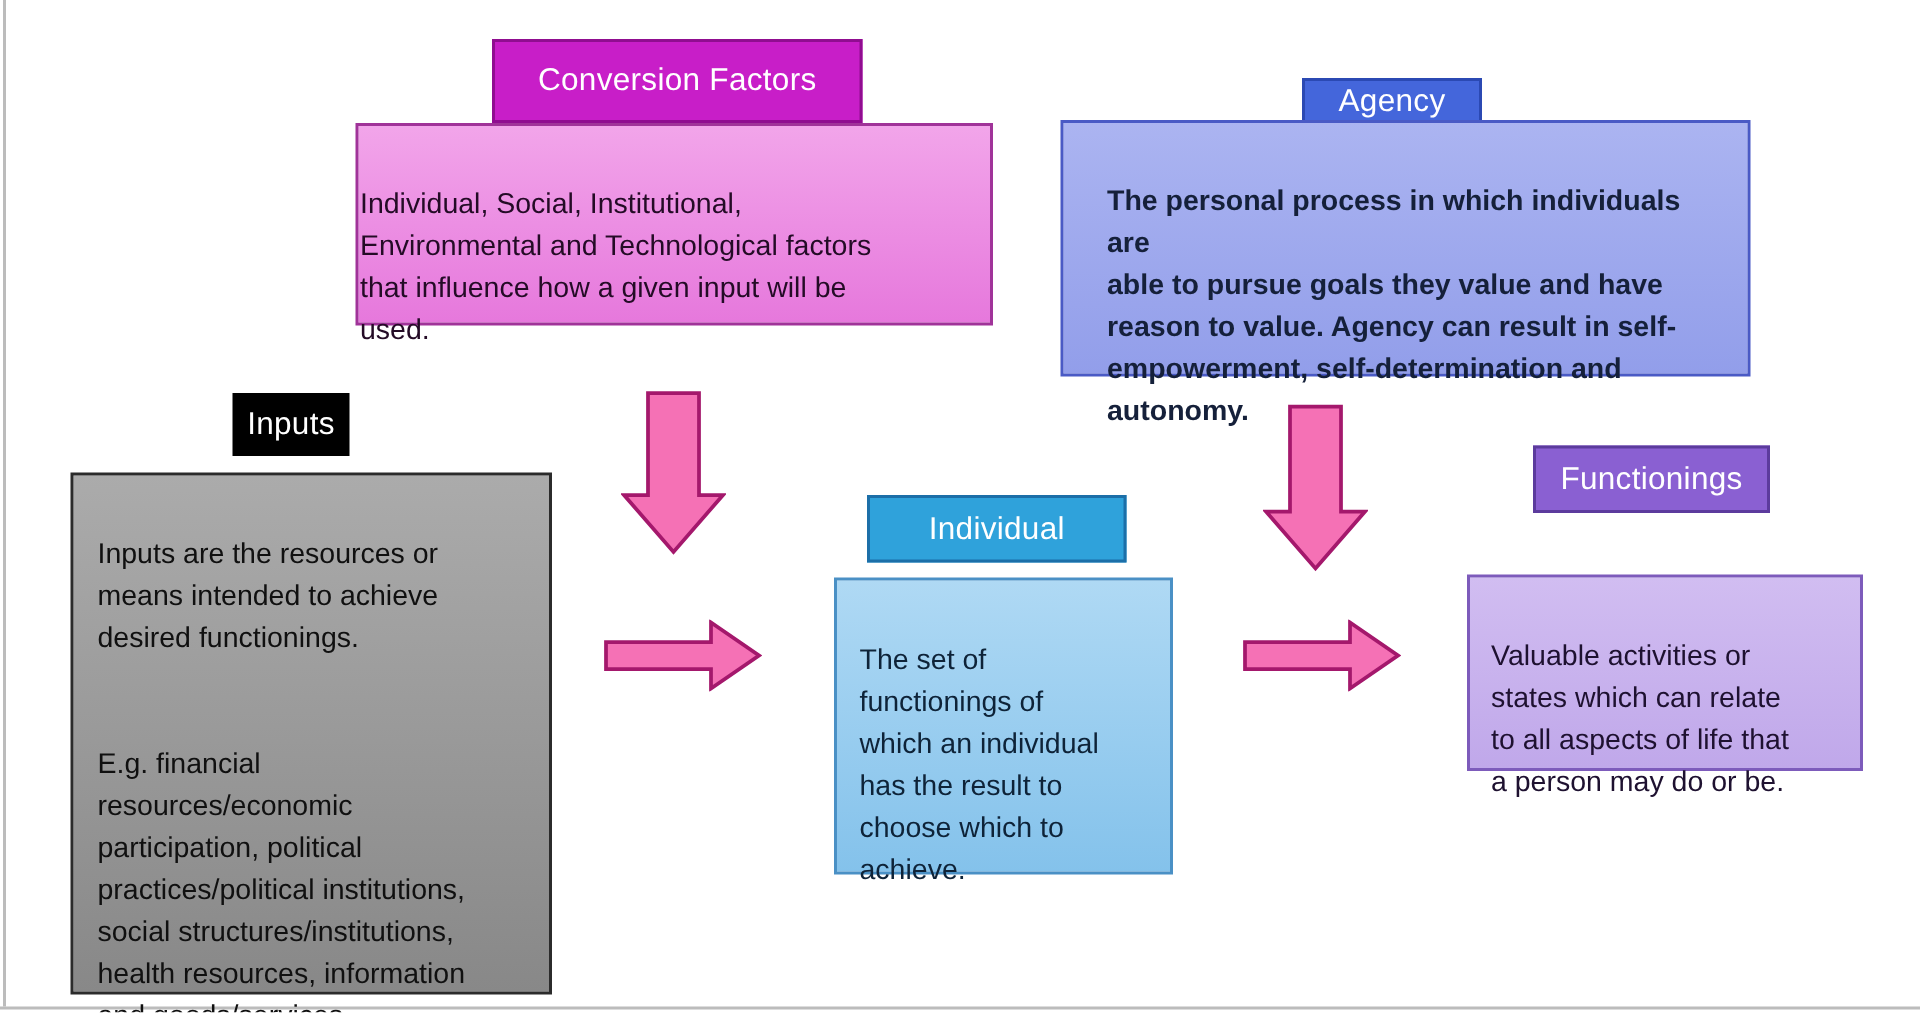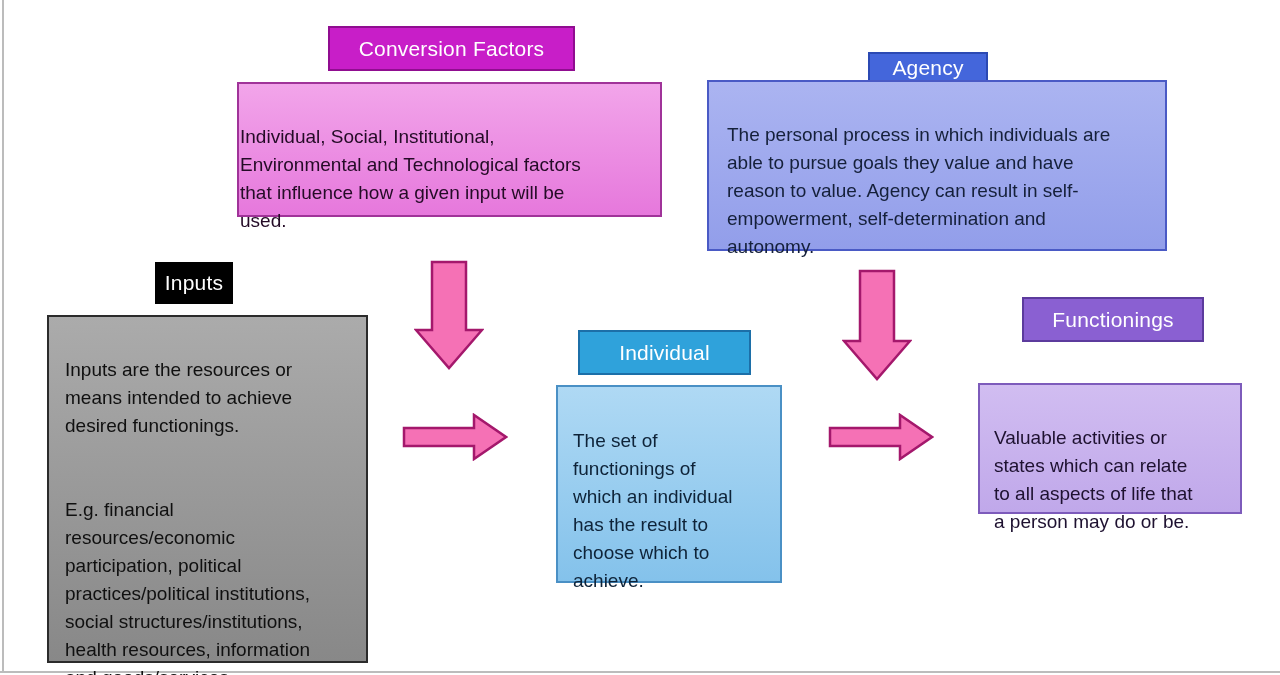--- a/index.html
+++ b/index.html
@@ -14,50 +14,50 @@
   .hdr{
     position:absolute;display:flex;align-items:center;justify-content:center;
     color:#ffffff;font-size:21px;letter-spacing:.2px;box-sizing:border-box;
   }
   .bodybox{
     position:absolute;box-sizing:border-box;
     font-size:19px;line-height:28px;white-space:pre-line;
   }
 
   
-  #conv-hdr{left:328px;top:26px;width:247px;height:45px;
+  #conv-hdr{left:328px;top:26px;width:247px;height:56px;
     background:var(--conv_header_bg);border:2px solid var(--conv_header_border);}
   #conv-body{left:237px;top:82px;width:425px;height:135px;padding:11px 1px;
     background:linear-gradient(180deg,var(--conv_body_bg_top),var(--conv_body_bg_bottom));
     border:2px solid var(--conv_body_border);color:var(--conv_body_text);}
 
   
   #agency-hdr{left:868px;top:26px;width:120px;height:32px;
     background:var(--agency_header_bg);border:2px solid var(--agency_header_border);margin-top:26px;}
-  #agency-body{left:707px;top:80px;width:460px;height:171px;padding:11px 18px;
+  #agency-body{left:707px;top:80px;width:460px;height:171px;padding:11px 29px;
     background:linear-gradient(180deg,var(--agency_body_bg_top),var(--agency_body_bg_bottom));
-    border:2px solid var(--agency_body_border);color:var(--agency_body_text);}
+    border:2px solid var(--agency_body_border);color:var(--agency_body_text);font-weight:bold;}
 
   
   #inputs-hdr{left:155px;top:262px;width:78px;height:42px;
     background:var(--inputs_header_bg);}
   #inputs-body{left:47px;top:315px;width:321px;height:348px;padding:11px 16px;
     background:linear-gradient(180deg,var(--inputs_body_bg_top),var(--inputs_body_bg_bottom));
     border:2px solid var(--inputs_body_border);color:var(--inputs_body_text);}
   #inputs-body .para + .para{margin-top:28px;}
 
   
   #cap-hdr{left:578px;top:330px;width:173px;height:45px;
     background:var(--cap_header_bg);border:2px solid var(--cap_header_border);}
   #cap-body{left:556px;top:385px;width:226px;height:198px;padding:12px 15px;
     background:linear-gradient(180deg,var(--cap_body_bg_top),var(--cap_body_bg_bottom));
     border:2px solid var(--cap_body_border);color:var(--cap_body_text);}
 
   
-  #func-hdr{left:1022px;top:297px;width:182px;height:45px;
+  #func-hdr{left:1022px;top:297px;width:158px;height:45px;
     background:var(--func_header_bg);border:2px solid var(--func_header_border);}
   #func-body{left:978px;top:355px;width:264px;height:131px;padding:11px 14px;
     background:linear-gradient(180deg,var(--func_body_bg_top),var(--func_body_bg_bottom));
     border:2px solid var(--func_body_border);color:var(--func_body_text);margin-top:28px;}
 
   .arrow{position:absolute;}
   .arrow svg{display:block;}
   .arrow polygon{fill:var(--arrow_fill);stroke:var(--arrow_stroke);stroke-width:2.5;stroke-linejoin:miter;}
   #arrow-down-1{left:414px;top:260px;}
   #arrow-down-2{left:842px;top:269px;}

